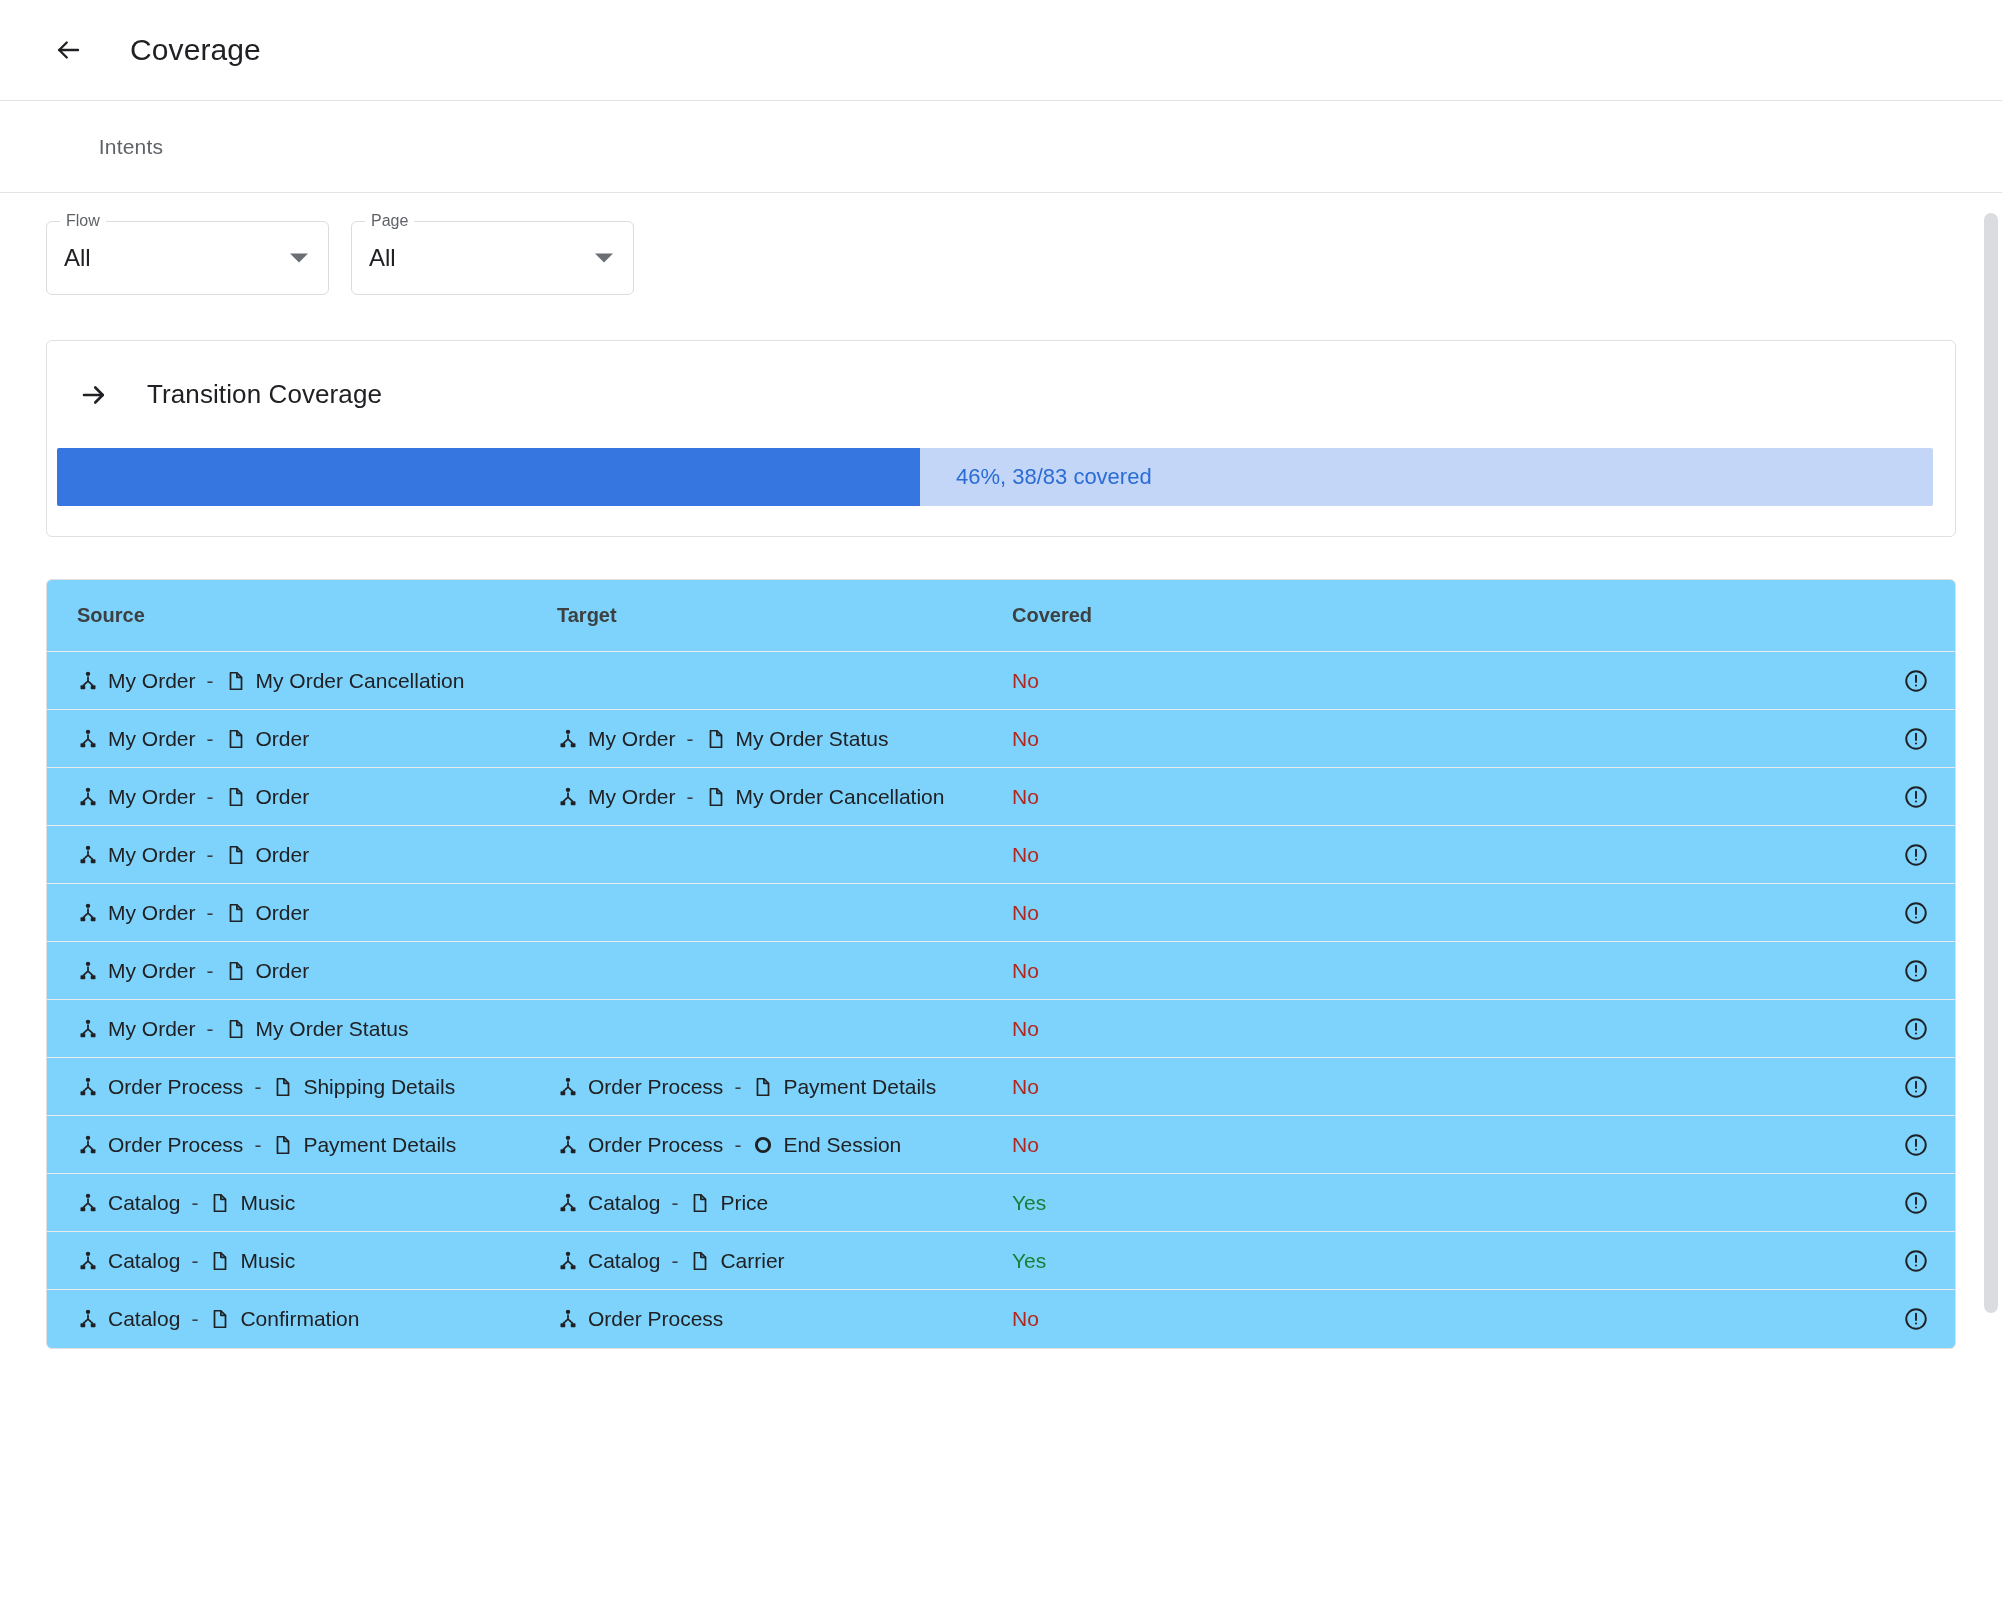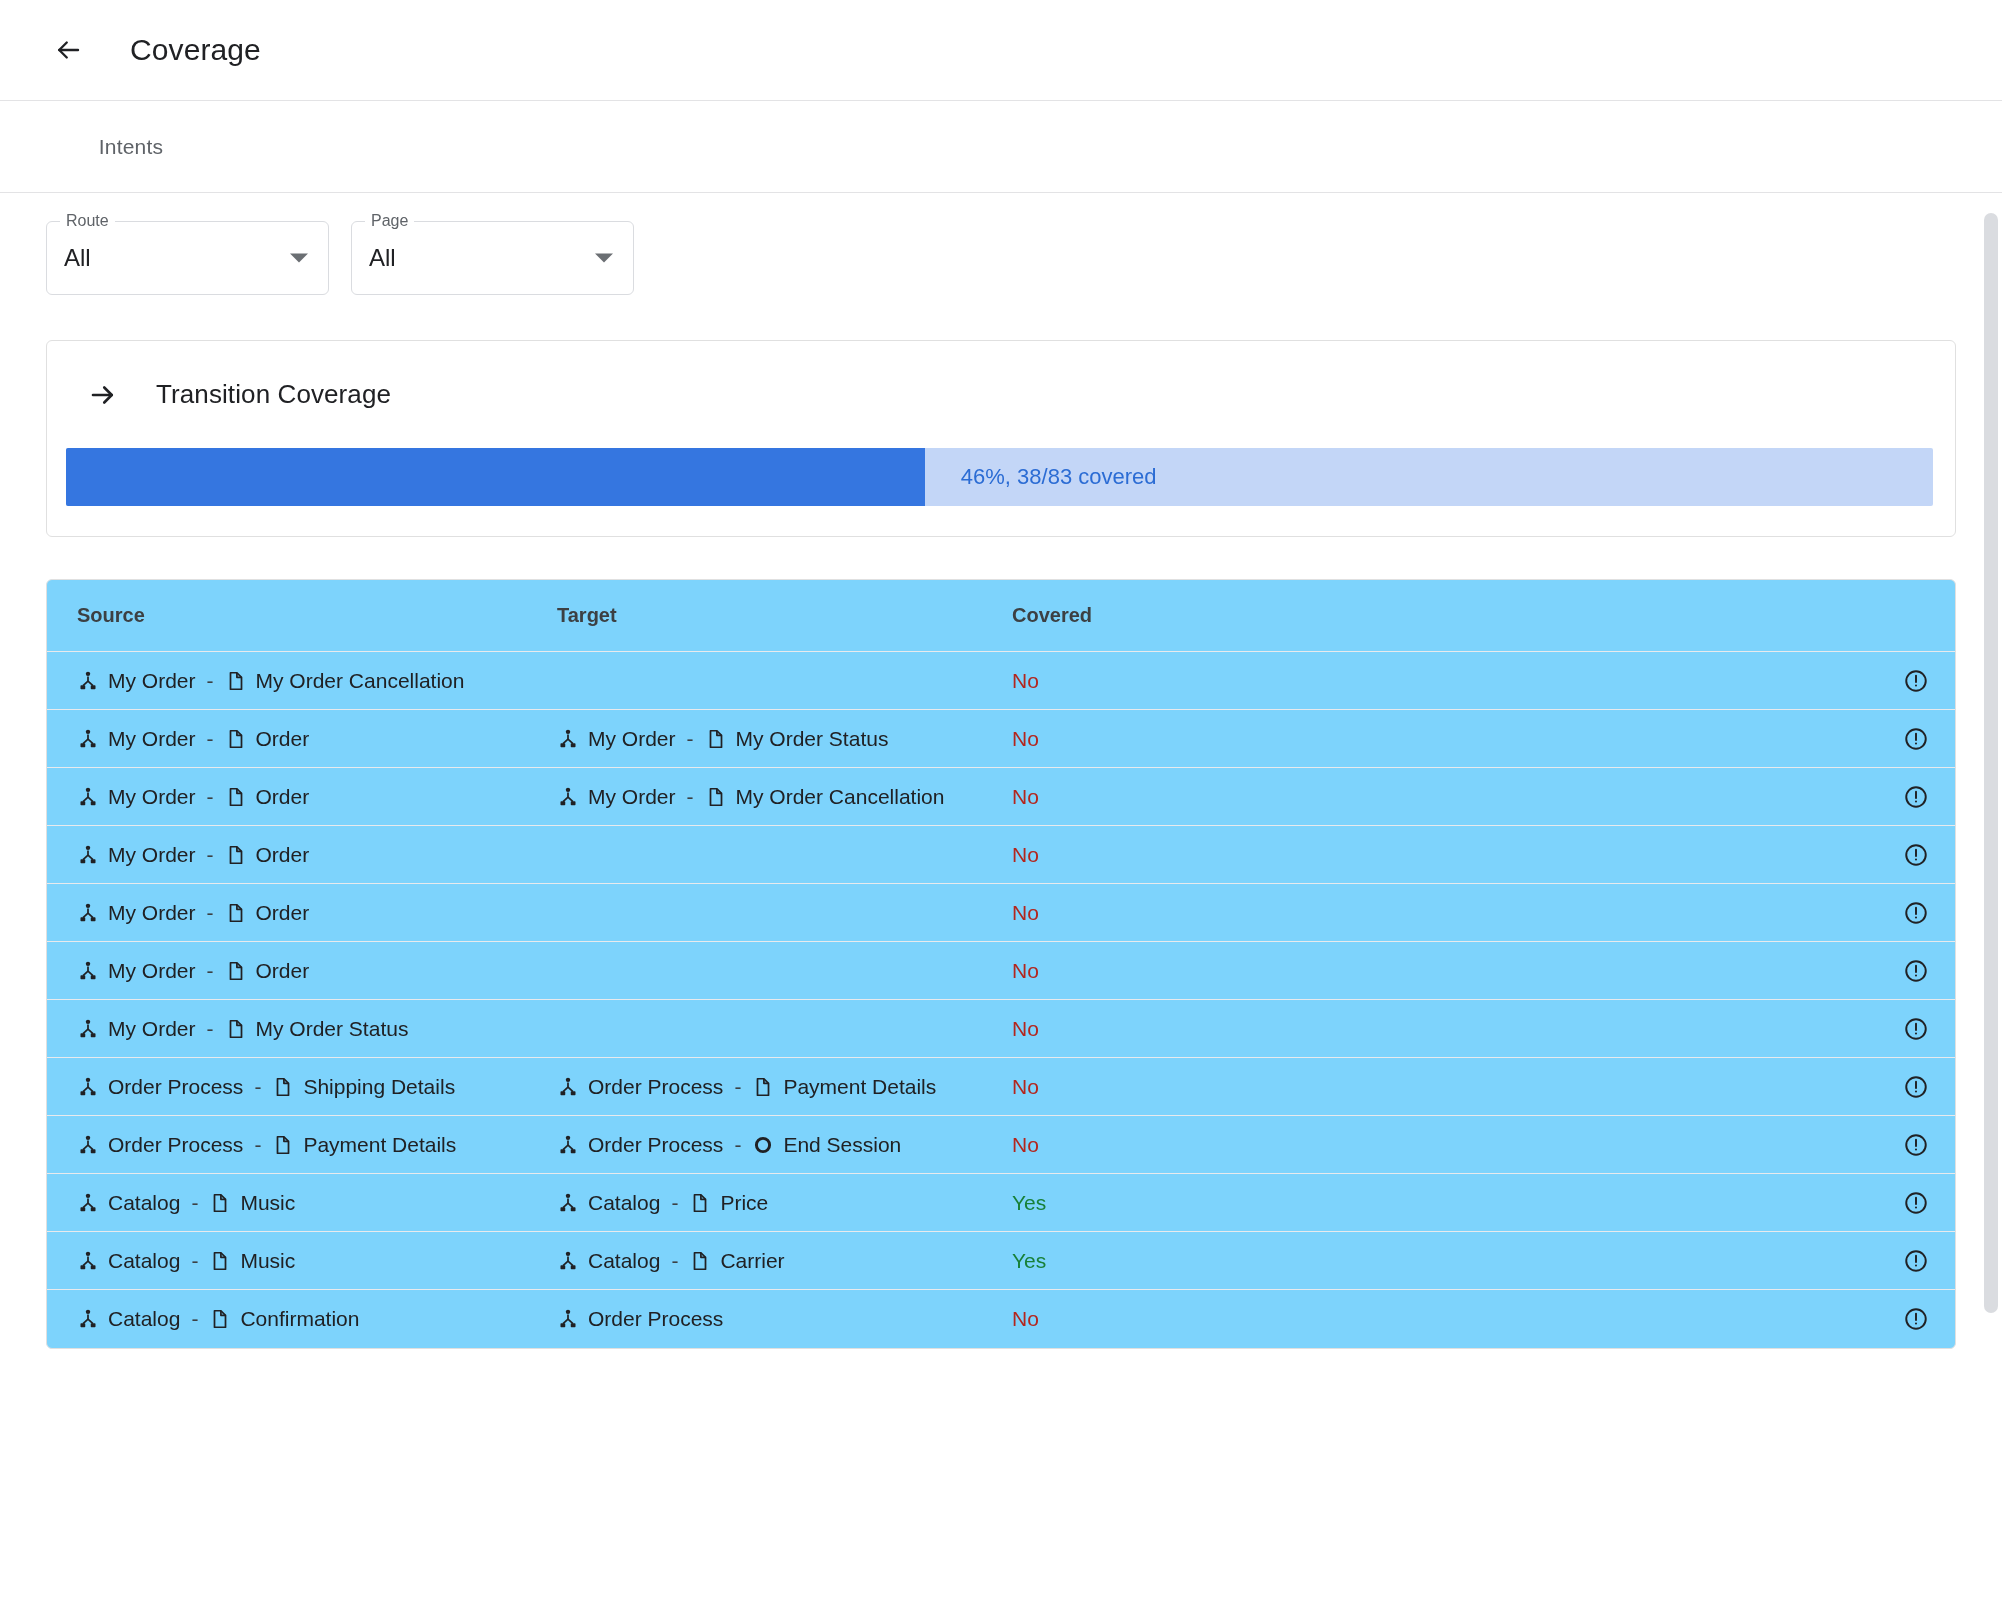--- a/index.html
+++ b/index.html
@@ -134,21 +134,21 @@
     border-right: 9px solid transparent;
     border-top: 9px solid #6b6f73;
   }
 
   
   .card {
     margin: 45px 46px 0 46px;
     border: 1px solid #e0e0e0;
     border-radius: 6px;
     background: #fff;
-    padding: 28px 22px 30px 19px;
+    padding: 28px 22px 30px 10px;
   }
   .card-head {
     display: flex;
     align-items: center;
     padding: 10px 0 0 22px;
   }
   .card-head .arrow-icon { display: flex; align-items: center; }
   .card-title {
     font-size: 26px;
     color: #202124;
@@ -273,21 +273,21 @@
     </div>
   </div>
   <div class="tabs-underline"></div>
 </div>
 
 <div class="content">
   <div class="content-inner">
 
     <div class="filters">
       <div class="field">
-        <span class="field-label">Route</span>
+        <span class="field-label">Flow</span>
         <span class="field-value">All</span>
         <span class="field-arrow"></span>
       </div>
       <div class="field">
         <span class="field-label">Page</span>
         <span class="field-value">All</span>
         <span class="field-arrow"></span>
       </div>
     </div>
 

